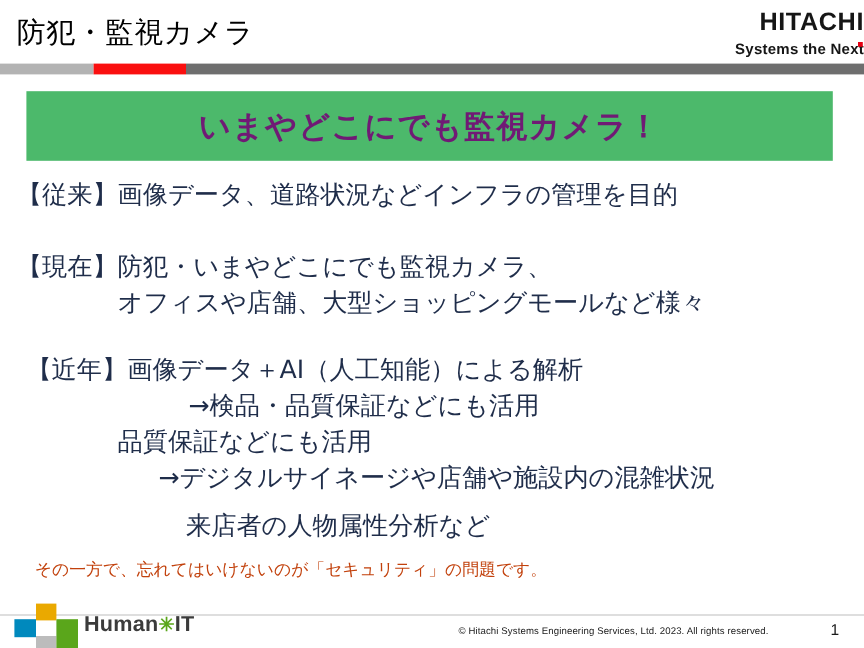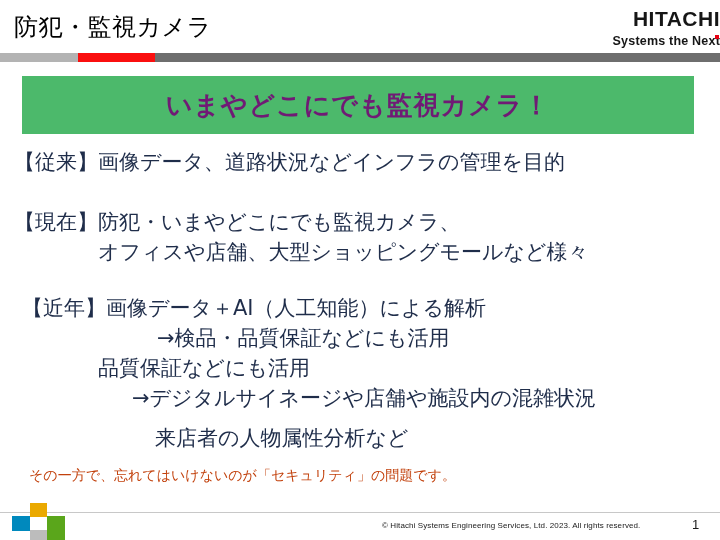--- a/index.html
+++ b/index.html
@@ -226,17 +226,20 @@
 
 <div id="footer-rule"></div>
 
 <div id="human-it-logo">
   <div id="logo-tiles">
     <div class="tile tile-amber"></div>
     <div class="tile tile-blue"></div>
     <div class="tile tile-gray"></div>
     <div id="logo-green-block"></div>
   </div>
+  <div id="human-it-text">
+    <span>Human</span><span class="star">✳</span><span>IT</span>
+  </div>
 </div>
 
 <div id="copyright">© Hitachi Systems Engineering Services, Ltd. 2023. All rights reserved.</div>
 
 <div id="page-number">1</div>
 
 </body></html>

